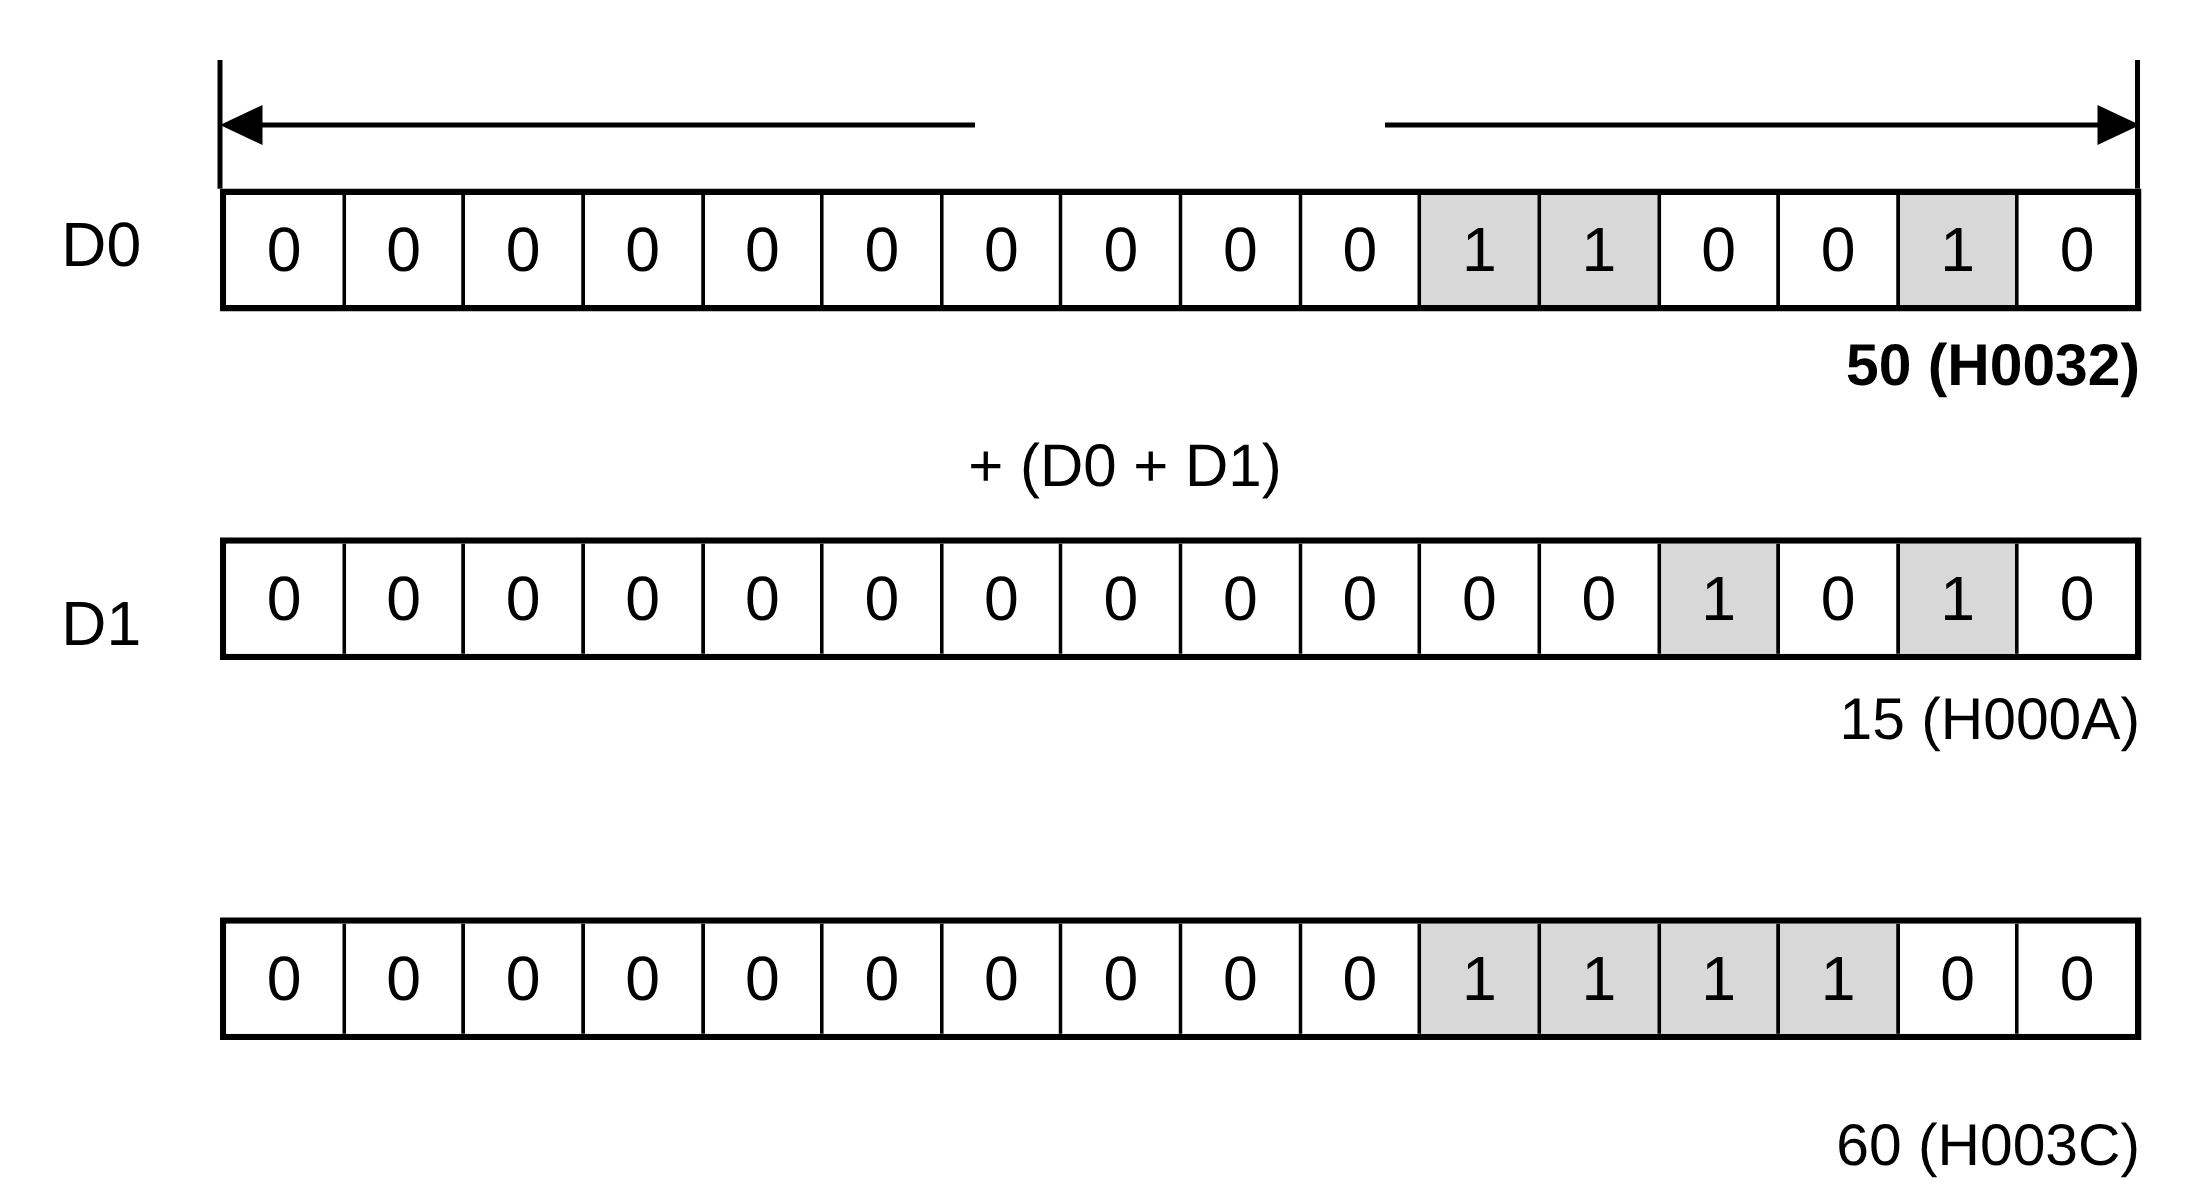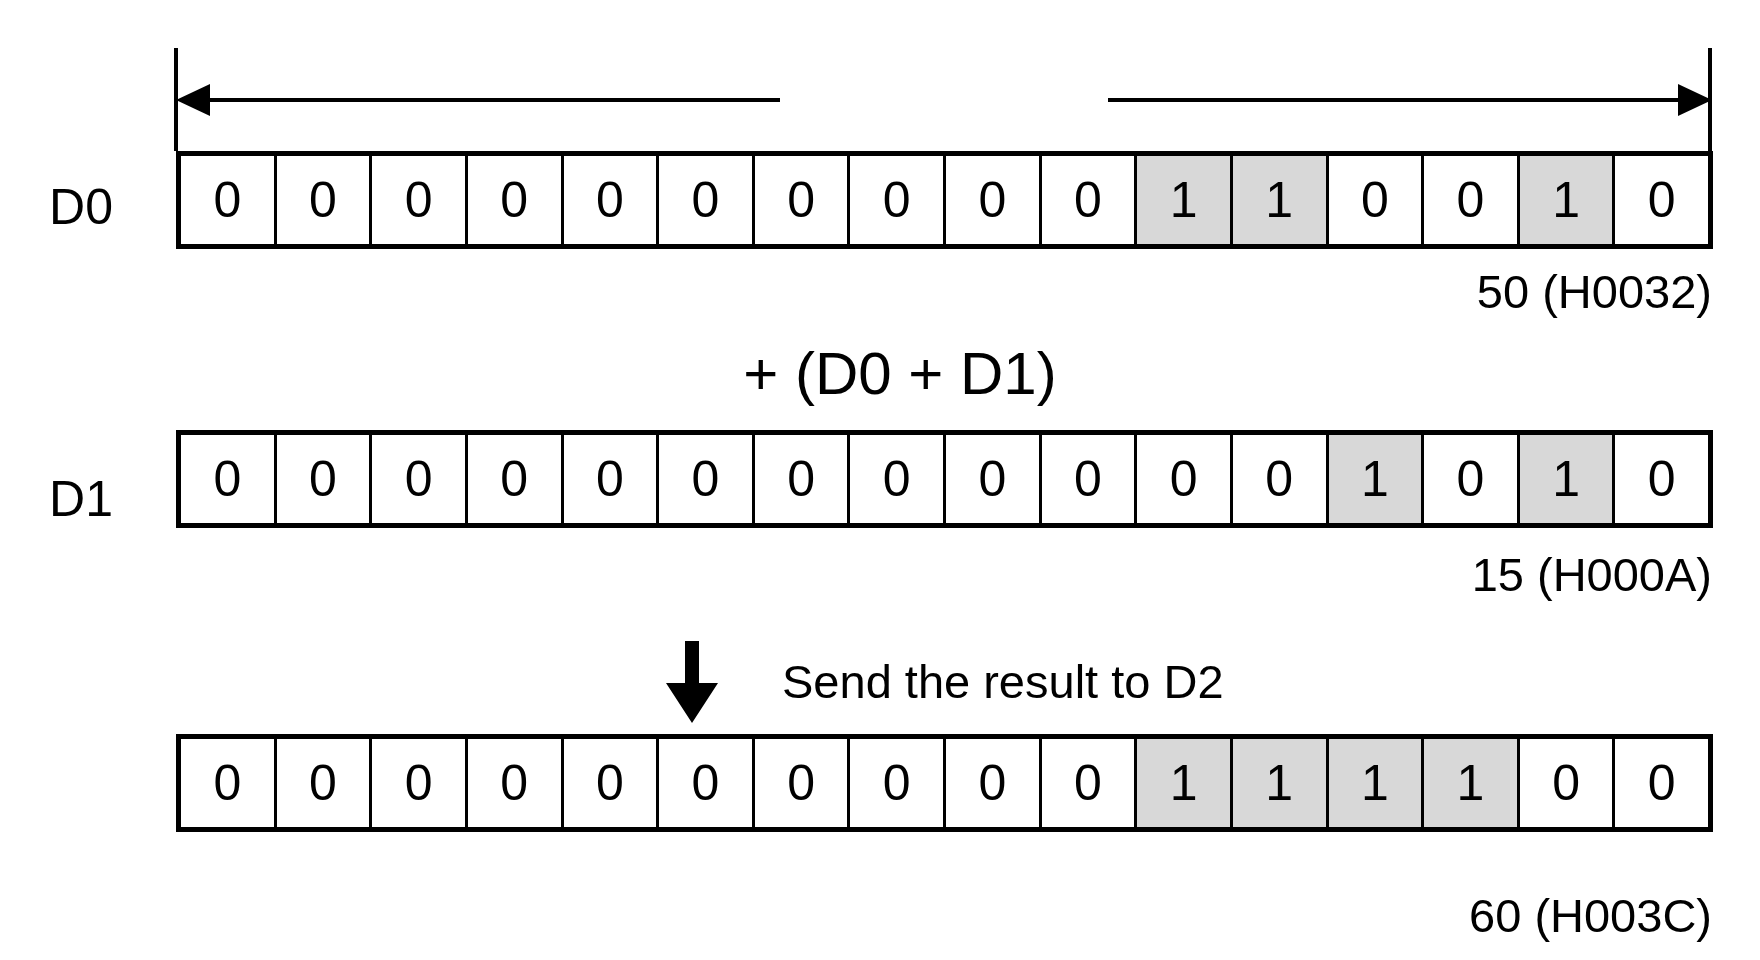--- a/index.html
+++ b/index.html
@@ -52,35 +52,35 @@
     font-size:50px;border-right:3px solid var(--line-color);
     background:var(--bg-color);
   }
   .cell:last-child{border-right:none;}
   .cell.hi{background:var(--hi-color);}
 
   .reg-name{
     position:absolute;left:36px;width:90px;height:98px;
     display:flex;align-items:center;justify-content:center;font-size:50px;
   }
-  .reg-name.d0{top:158px;}
+  .reg-name.d0{top:147px;}
   .reg-name.d1{top:450px;}
   .reg-name.d2{top:734px;}
 
   .value-label{
     position:absolute;right:48px;width:600px;text-align:right;
     font-size:47px;line-height:52px;
   }
-  .value-label.v0{top:266px;}
+  .value-label.v0{top:266px;font-weight:bold;}
   .value-label.v1{top:549px;}
   .value-label.v2{top:890px;}
 
   .operation-label{
     position:absolute;left:400px;width:1000px;top:348px;
-    font-size:60px;line-height:52px;text-align:center;
+    font-size:48px;line-height:52px;text-align:center;
   }
 
   .send-row{
     position:absolute;left:664px;top:641px;height:82px;
     display:flex;align-items:center;
   }
   .down-arrow{width:56px;height:82px;flex:0 0 auto;}
   .send-label{
     font-size:47px;line-height:52px;margin-left:62px;white-space:nowrap;
   }
@@ -134,26 +134,20 @@
       <div class="cell">0</div>
       <div class="cell">0</div>
       <div class="cell">0</div>
       <div class="cell hi">1</div>
       <div class="cell">0</div>
       <div class="cell hi">1</div>
       <div class="cell">0</div>
     </div>
   <div class="value-label v1">15 (H000A)</div>
 
-  <div class="send-row">
-    <svg class="down-arrow" viewBox="0 0 56 82" xmlns="http://www.w3.org/2000/svg">
-      <path d="M21 0 H35 V42 H54 L28 82 L2 42 H21 Z" fill="#000000"></path>
-    </svg>
-    <div class="send-label">Send the result to D2</div>
-  </div>
 
   <div class="register d2">
       <div class="cell">0</div>
       <div class="cell">0</div>
       <div class="cell">0</div>
       <div class="cell">0</div>
       <div class="cell">0</div>
       <div class="cell">0</div>
       <div class="cell">0</div>
       <div class="cell">0</div>

